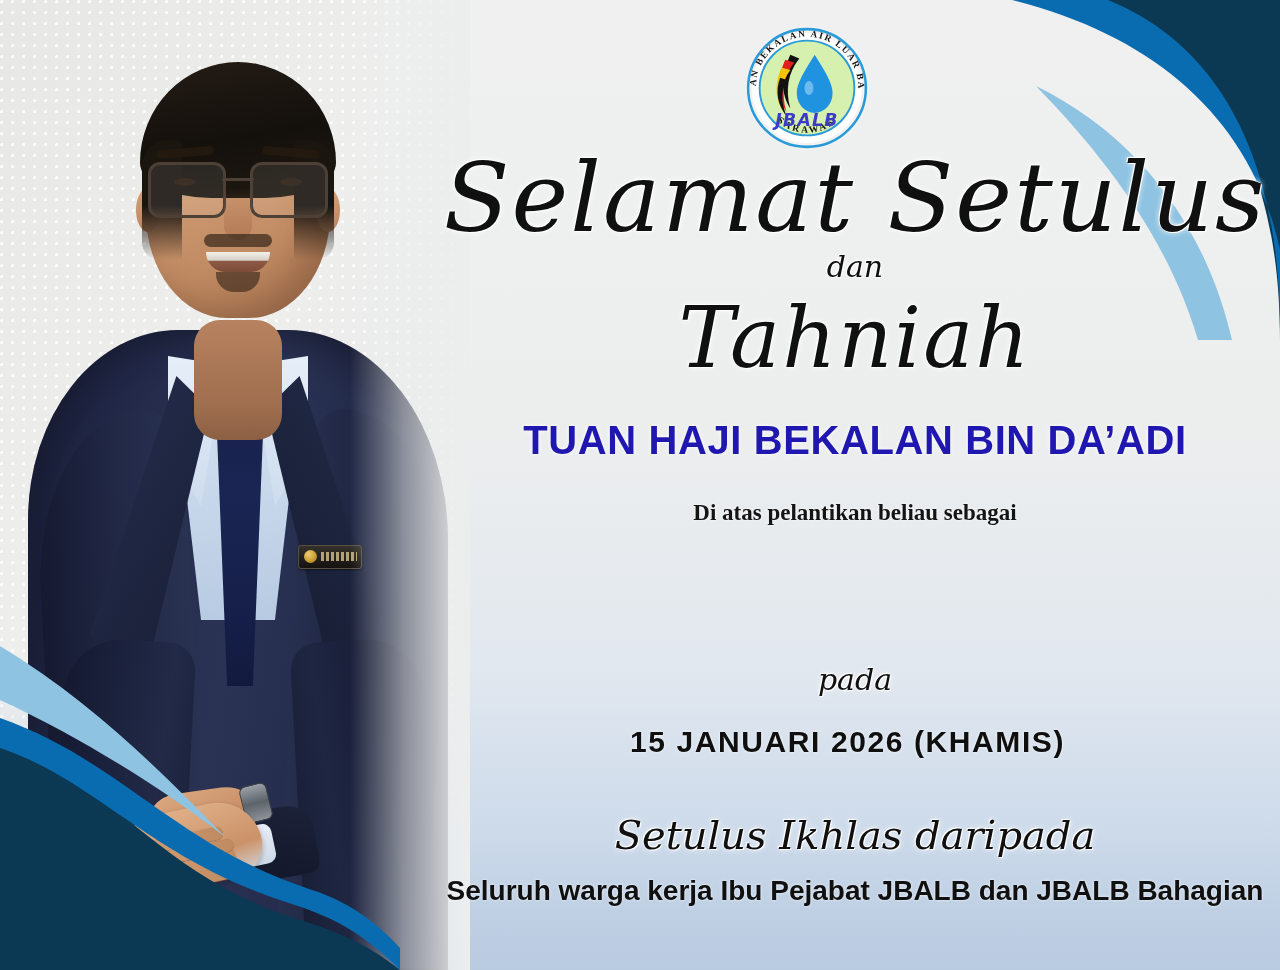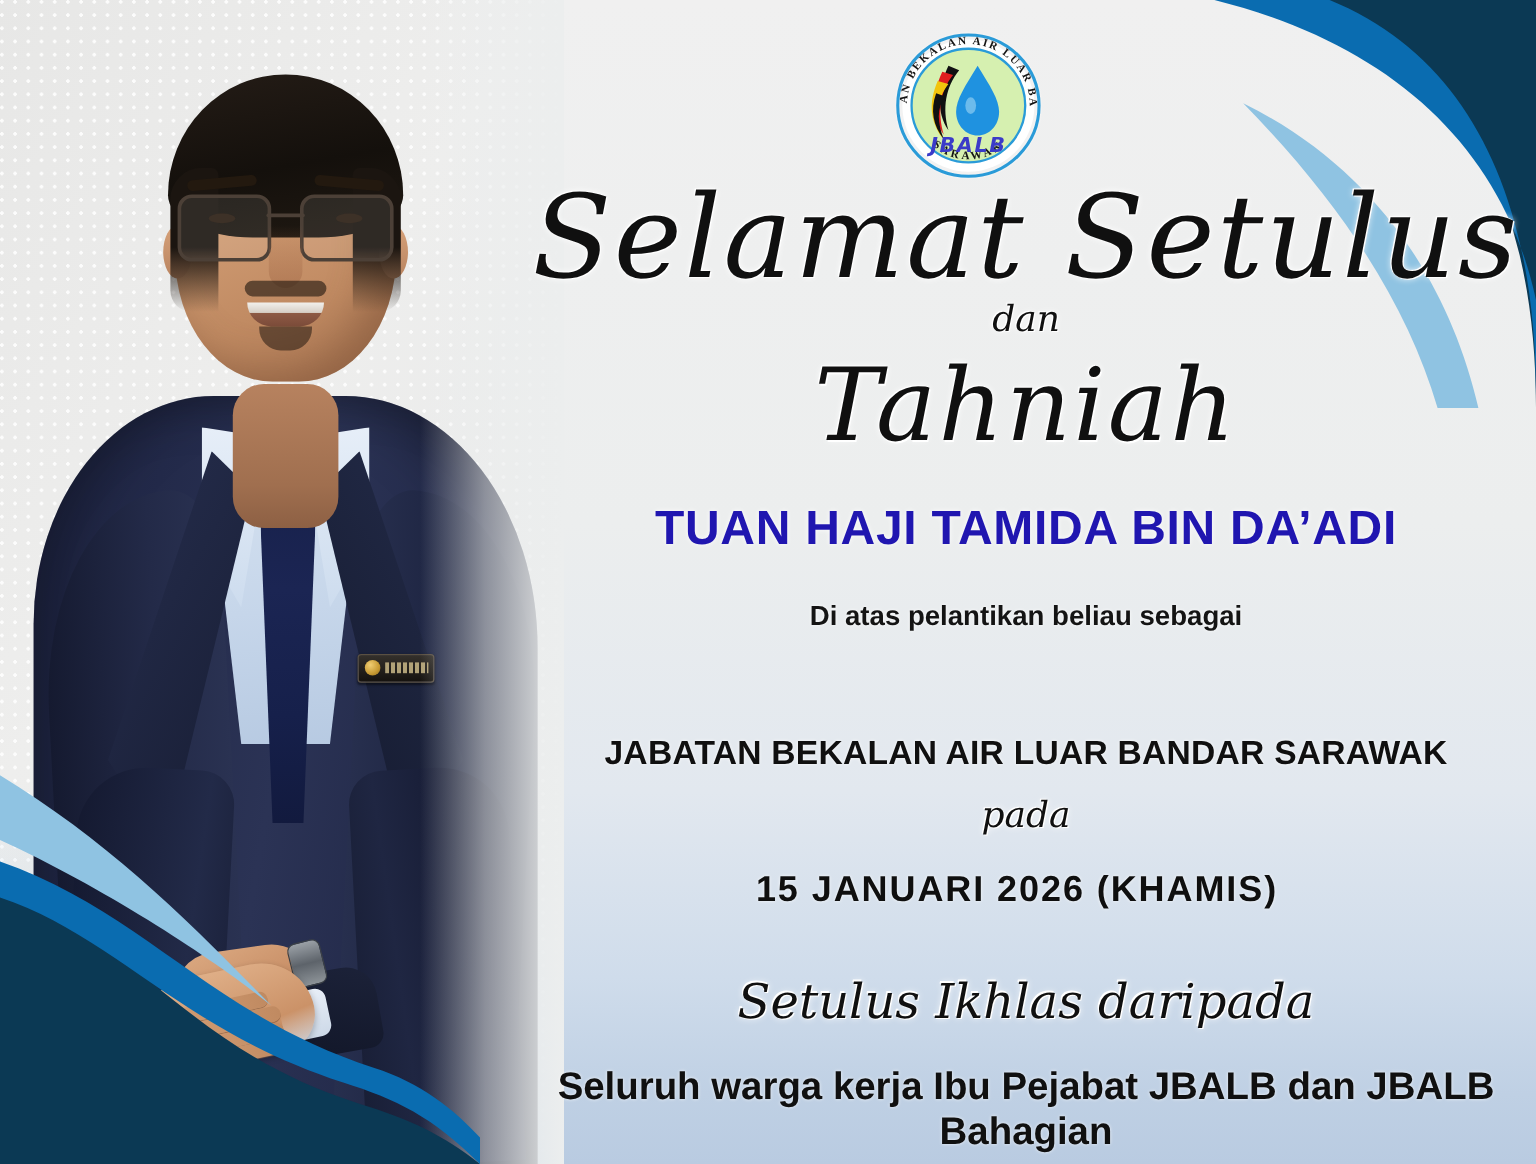--- a/index.html
+++ b/index.html
@@ -214,20 +214,21 @@
   .t-name{
     position:absolute;left:0;right:0;top:418px;
     font-size:40px;font-weight:bold;letter-spacing:.6px;
     color:#2016b0;
     text-shadow:0 0 4px rgba(255,255,255,.95);
   }
   .t-sub{
     position:absolute;left:0;right:0;top:500px;
     font-size:23px;font-weight:bold;color:#141414;
     text-shadow:0 0 3px rgba(255,255,255,.9);
+    font-family:Liberation Serif, serif;
   }
   .t-post1{
     position:absolute;left:0;right:0;top:578px;
     font-size:28px;font-weight:bold;color:#101010;letter-spacing:.2px;
     text-shadow:0 0 3px rgba(255,255,255,.9);
   }
   .t-post2{
     position:absolute;left:0;right:0;top:612px;
     font-size:28px;font-weight:bold;color:#101010;letter-spacing:.2px;
     text-shadow:0 0 3px rgba(255,255,255,.9);
@@ -240,23 +241,22 @@
     position:absolute;left:0;right:15px;top:725px;
     font-size:30px;font-weight:bold;color:#0f0f0f;letter-spacing:1.6px;
     text-shadow:0 0 3px rgba(255,255,255,.85);
   }
   .t-setulus{
     position:absolute;left:0;right:0;top:812px;
     font-size:40px;
   }
   .t-from{
     position:absolute;left:0;right:0;top:875px;
-    font-size:32px;font-weight:bold;color:#101010;
+    font-size:28px;font-weight:bold;color:#101010;
     text-shadow:0 0 3px rgba(255,255,255,.8);
-    margin-top:12px;
   }
 </style>
 </head>
 <body>
 
 <div id="poster">
 
   <div class="photo">
     <div class="photo-bg"></div>
     <div class="person">
@@ -364,22 +364,21 @@
       <ellipse cx="103" cy="100" rx="7" ry="11" fill="#7fc6ef" opacity=".8"></ellipse>
 
       <text x="100" y="160" text-anchor="middle" font-family="'DejaVu Sans', sans-serif" font-size="27" font-weight="bold" font-style="italic" letter-spacing="2" fill="#3b3bc8">JBALB</text>
     </svg>
   </div>
 
   <div class="content">
     <div class="script t-selamat">Selamat Setulus</div>
     <div class="script t-dan">dan</div>
     <div class="script t-tahniah">Tahniah</div>
-    <div class="t-name">TUAN HAJI TAMIDA BIN DA’ADI</div>
+    <div class="t-name">TUAN HAJI BEKALAN BIN DA’ADI</div>
     <div class="t-sub">Di atas pelantikan beliau sebagai</div>
-    <div class="t-post2">JABATAN BEKALAN AIR LUAR BANDAR SARAWAK</div>
     <div class="script t-pada">pada</div>
     <div class="t-date">15 JANUARI 2026 (KHAMIS)</div>
     <div class="script t-setulus">Setulus Ikhlas daripada</div>
     <div class="t-from">Seluruh warga kerja Ibu Pejabat JBALB dan JBALB Bahagian</div>
   </div>
 
 </div>
 
 </body></html>

